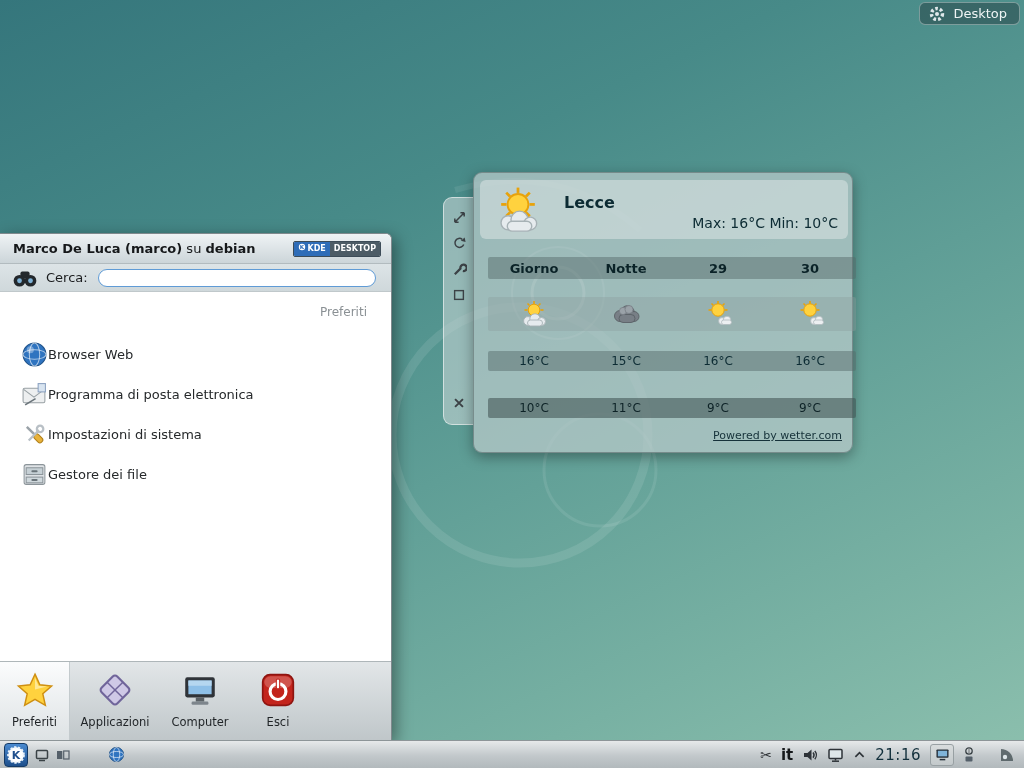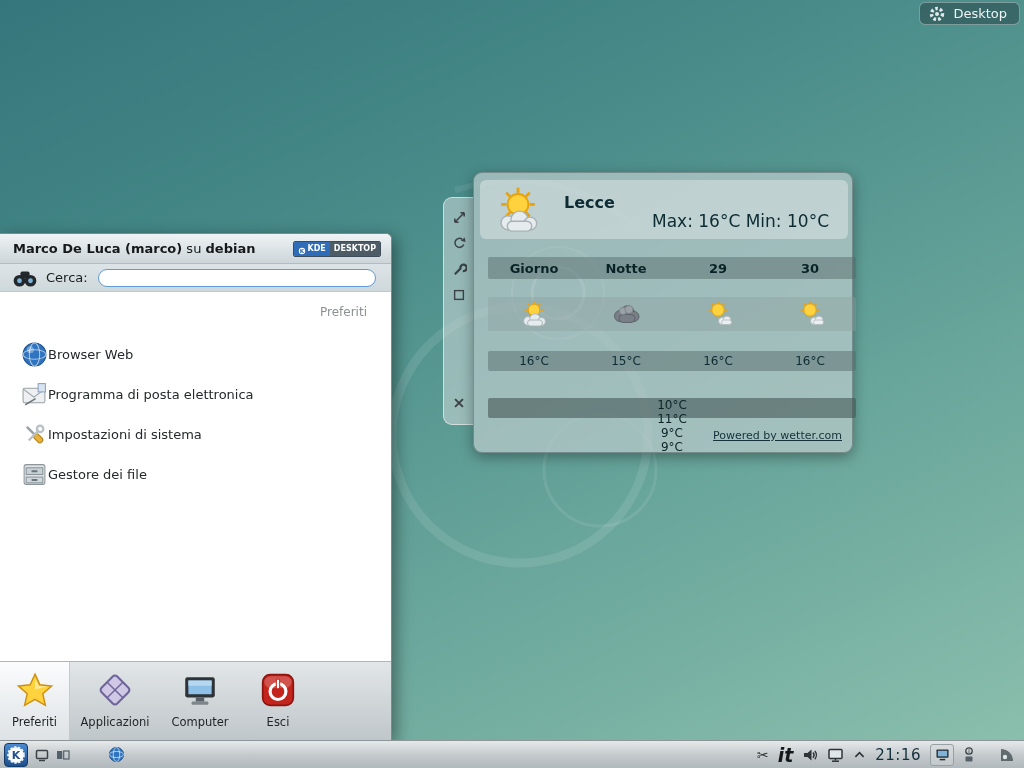--- a/index.html
+++ b/index.html
@@ -27,24 +27,24 @@
     display:flex; align-items:center; justify-content:center; }
   .whandle .hclose { margin-top:auto; margin-bottom:12px; }
 
   
   .weather { position:absolute; left:473px; top:172px; width:380px; height:281px; z-index:4;
     background:rgba(186,202,202,0.72); border:1px solid rgba(110,130,130,0.85);
     border-radius:9px; box-shadow:0 4px 14px rgba(0,0,0,0.35); color:#0c2b33; }
   .wheader { position:absolute; left:6px; top:7px; width:368px; height:59px;
     background:rgba(218,228,228,0.55); border-radius:6px; }
   .wheader .city { position:absolute; left:84px; top:13px; font-size:16px; font-weight:bold; }
-  .wheader .maxmin { position:absolute; right:19px; bottom:8px; font-size:17px; }
+  .wheader .maxmin { position:absolute; right:10px; bottom:8px; font-size:14px; }
   .wrow { position:absolute; left:14px; width:368px; display:flex; align-items:center; }
   .wband { background:rgba(86,106,106,0.48); border-radius:2px; }
-  .wband-dark { background:rgba(66,84,84,0.58); border-radius:2px;flex-direction:column; }
+  .wband-dark { background:rgba(66,84,84,0.58); border-radius:2px; }
   .wcol { flex:1; text-align:center; }
   .wcolheads { top:84px; height:22px; font-size:13px; font-weight:bold; color:#0a2227; }
   .wicons { top:124px; height:34px; background:rgba(140,158,158,0.38); border-radius:2px; }
   .wicons .wcol { display:flex; justify-content:center; }
   .wdaytemps { top:178px; height:20px; font-size:12px; }
   .wnighttemps { top:225px; height:20px; font-size:12px; color:#0d2226; }
   .wcredit { position:absolute; right:10px; top:256px; font-size:11px; color:#16323a;
     text-decoration:underline; cursor:pointer; }
 
   
@@ -52,21 +52,21 @@
     background:#ffffff; border:1px solid #7f898d; border-left:none;
     border-radius:0 6px 0 0; box-shadow:4px 4px 16px rgba(0,0,0,0.4); }
   .khead { position:absolute; left:0; top:0; width:100%; height:30px;
     background:linear-gradient(#eff3f5,#ccd5d9); border-bottom:1px solid #b2bbbf;
     border-radius:0 6px 0 0; display:flex; align-items:center; padding:0 10px 0 13px;
     font-size:13px; color:#16181a; }
   .khead b { font-weight:bold; }
   .kbadge { margin-left:auto; display:inline-flex; align-items:stretch;
     border:1px solid #3d4c58; border-radius:2px; overflow:hidden;
     font-size:8px; font-weight:bold; color:#fff; line-height:12px; }
-  .kbadge .bk { background:#2f6db8; padding:1px 4px; display:flex; align-items:flex-end; gap:2px; }
+  .kbadge .bk { background:#2f6db8; padding:1px 4px; display:flex; align-items:flex-start; gap:2px; }
   .kbadge .bd { background:#4d5c66; padding:1px 4px; display:flex; align-items:center; }
   .ksearch { position:absolute; left:0; top:30px; width:100%; height:28px;
     background:linear-gradient(#dde4e7,#cfd8db); border-bottom:1px solid #c0c8cb;
     display:flex; align-items:center; padding-left:12px; font-size:13px; color:#1a1c1e; }
   .ksearch .slabel { margin-left:8px; }
   .ksearch input { margin-left:10px; width:278px; height:18px;
     border:1px solid #5f9bd6; border-radius:9px; background:#fff; outline:none;
     font-size:12px; padding:0 8px; font-family:"DejaVu Sans", sans-serif; }
   .kbody { position:absolute; left:0; top:58px; width:100%; height:369px; background:#fff; }
   .ksection { position:absolute; right:24px; top:13px; font-size:12px; color:#8a9094; }
@@ -86,21 +86,21 @@
   
   .panel { position:absolute; left:0; bottom:0; width:1024px; height:28px; z-index:6;
     background:linear-gradient(#e6e9ea,#c2c8cb 55%,#b2b9bc);
     border-top:1px solid #8d9598; display:flex; align-items:center; padding:0 4px; }
   .pbtn { display:flex; align-items:center; justify-content:center; cursor:pointer; }
   .kmenu { width:24px; height:24px; border-radius:4px;
     background:linear-gradient(#4a8ad0,#1d4f8c); border:1px solid #143a66;
     display:flex; align-items:center; justify-content:center; }
   .minilauncher { width:15px; height:15px; margin-left:6px; }
   .tray { margin-left:auto; display:flex; align-items:center; gap:9px; padding-right:4px; }
-  .kbd-layout { font-size:19px; font-weight:bold; color:#15181a; cursor:pointer;font-style:italic; }
+  .kbd-layout { font-size:15px; font-weight:bold; color:#15181a; cursor:pointer; }
   .clock { font-size:15px; color:#13303c; cursor:pointer; letter-spacing:0.5px; }
   .boxedicon { width:24px; height:22px; border:1px solid #98a0a3; border-radius:3px;
     background:linear-gradient(#d8dcdd,#c3c9cb); display:flex; align-items:center; justify-content:center; }
   .scissors { font-size:14px; color:#2a2e32; cursor:pointer; }
 </style>
 </head>
 <body>
 
 <div id="screen">
 

